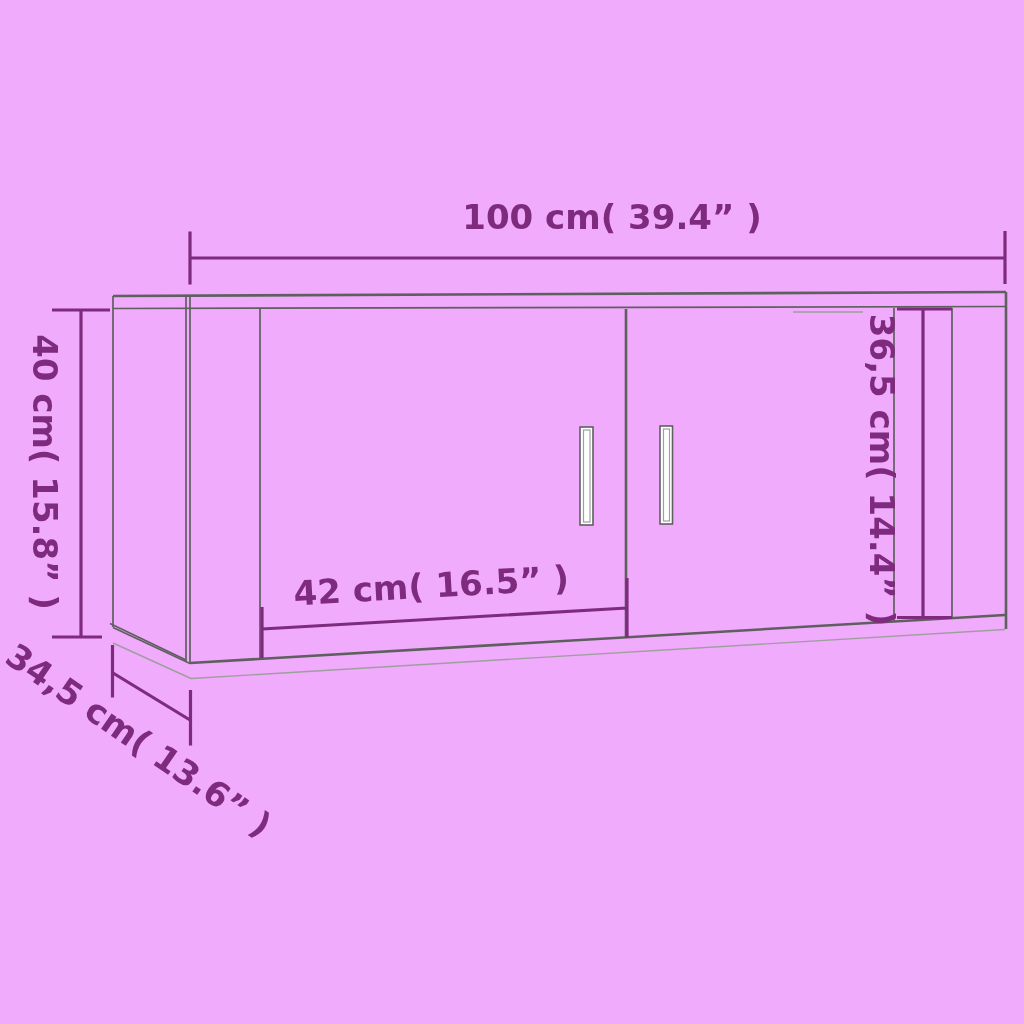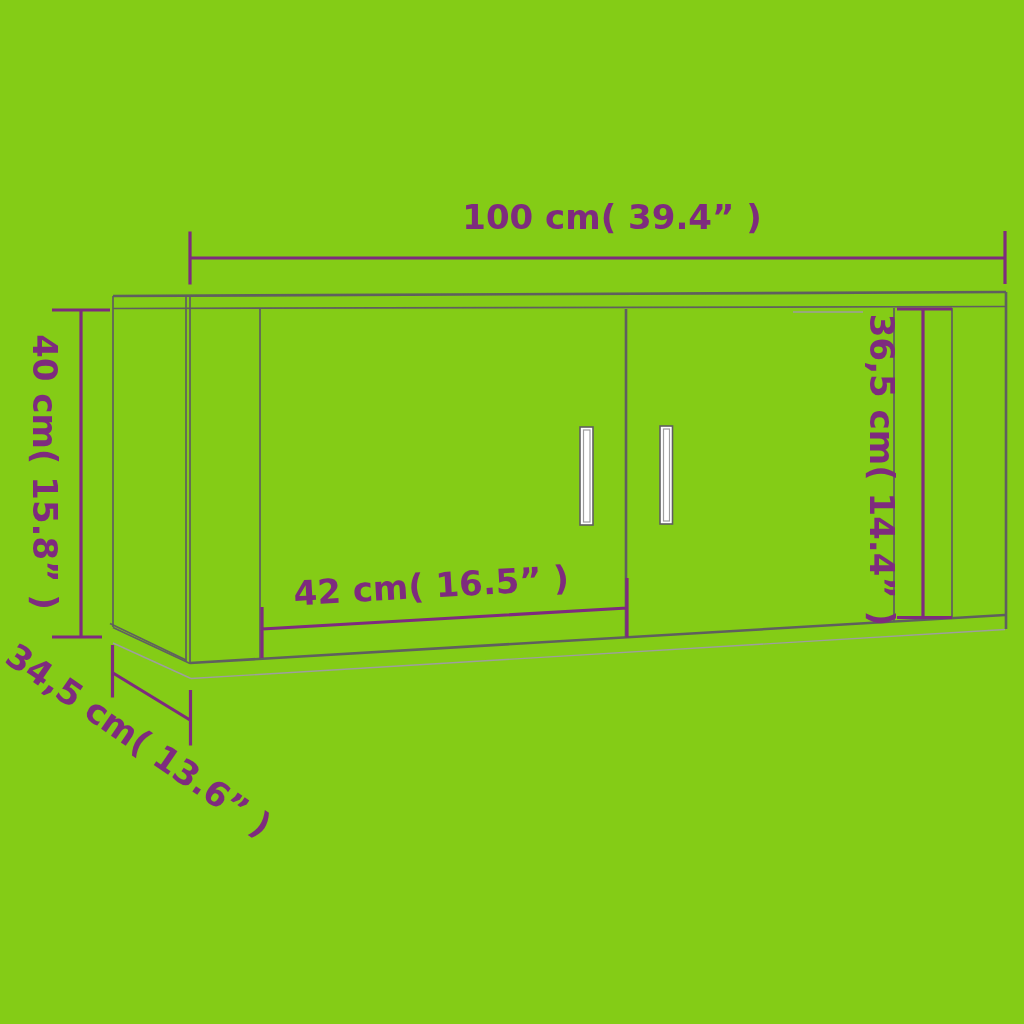--- a/index.html
+++ b/index.html
@@ -4,21 +4,21 @@
 <style>
   html, body {
     margin: 0;
     padding: 0;
     background: #ffffff;
   }
   .stage {
     position: relative;
     width: 1024px;
     height: 1024px;
-    background: #84cc16;
+    background: #f0abfc;
     overflow: hidden;
     font-family: "DejaVu Sans", sans-serif;
   }
   svg { display: block; width: 1024px; height: 1024px; }
 
   
   .edge       { stroke: var(--c-outline_dark, #5f5f5f); stroke-width: 1.7; fill: none; stroke-linecap: butt; }
   .edge-heavy { stroke: var(--c-outline_dark, #5f5f5f); stroke-width: 2.6; fill: none; }
   .edge-light { stroke: var(--c-outline_light, #9e9e9e); stroke-width: 1.4; fill: none; }
   .handle-outer { stroke: var(--c-outline_dark, #5f5f5f); stroke-width: 1.6; fill: #ffffff; }

